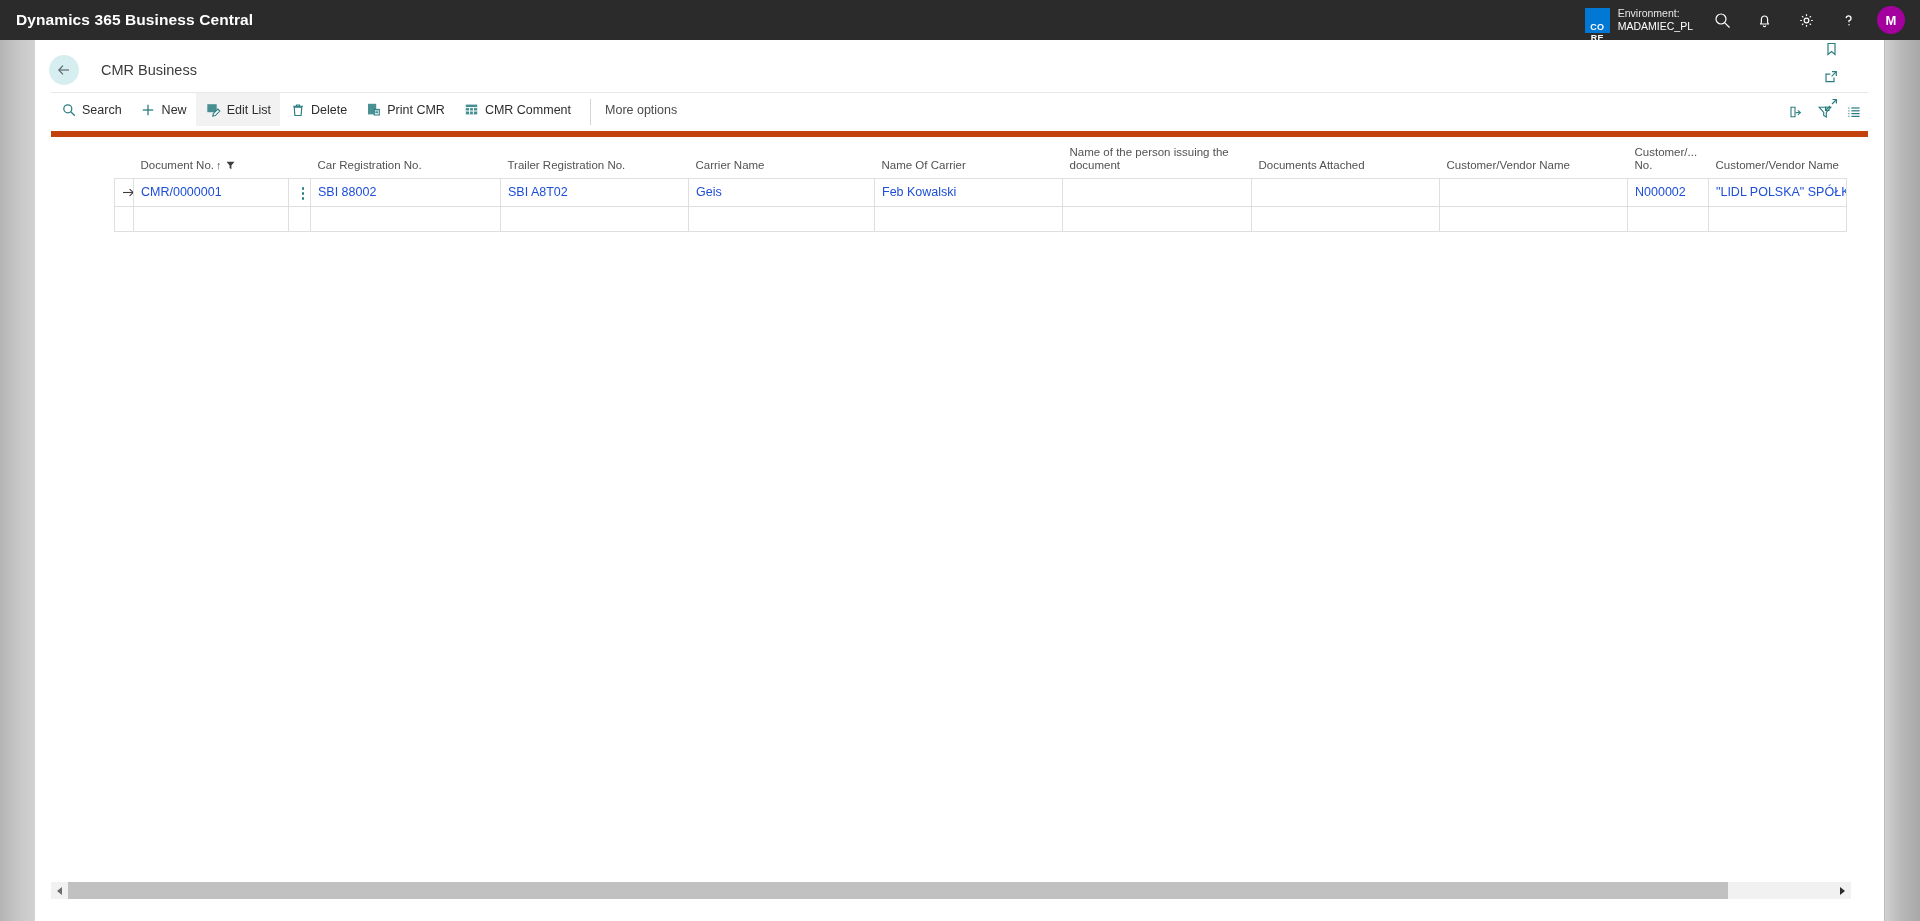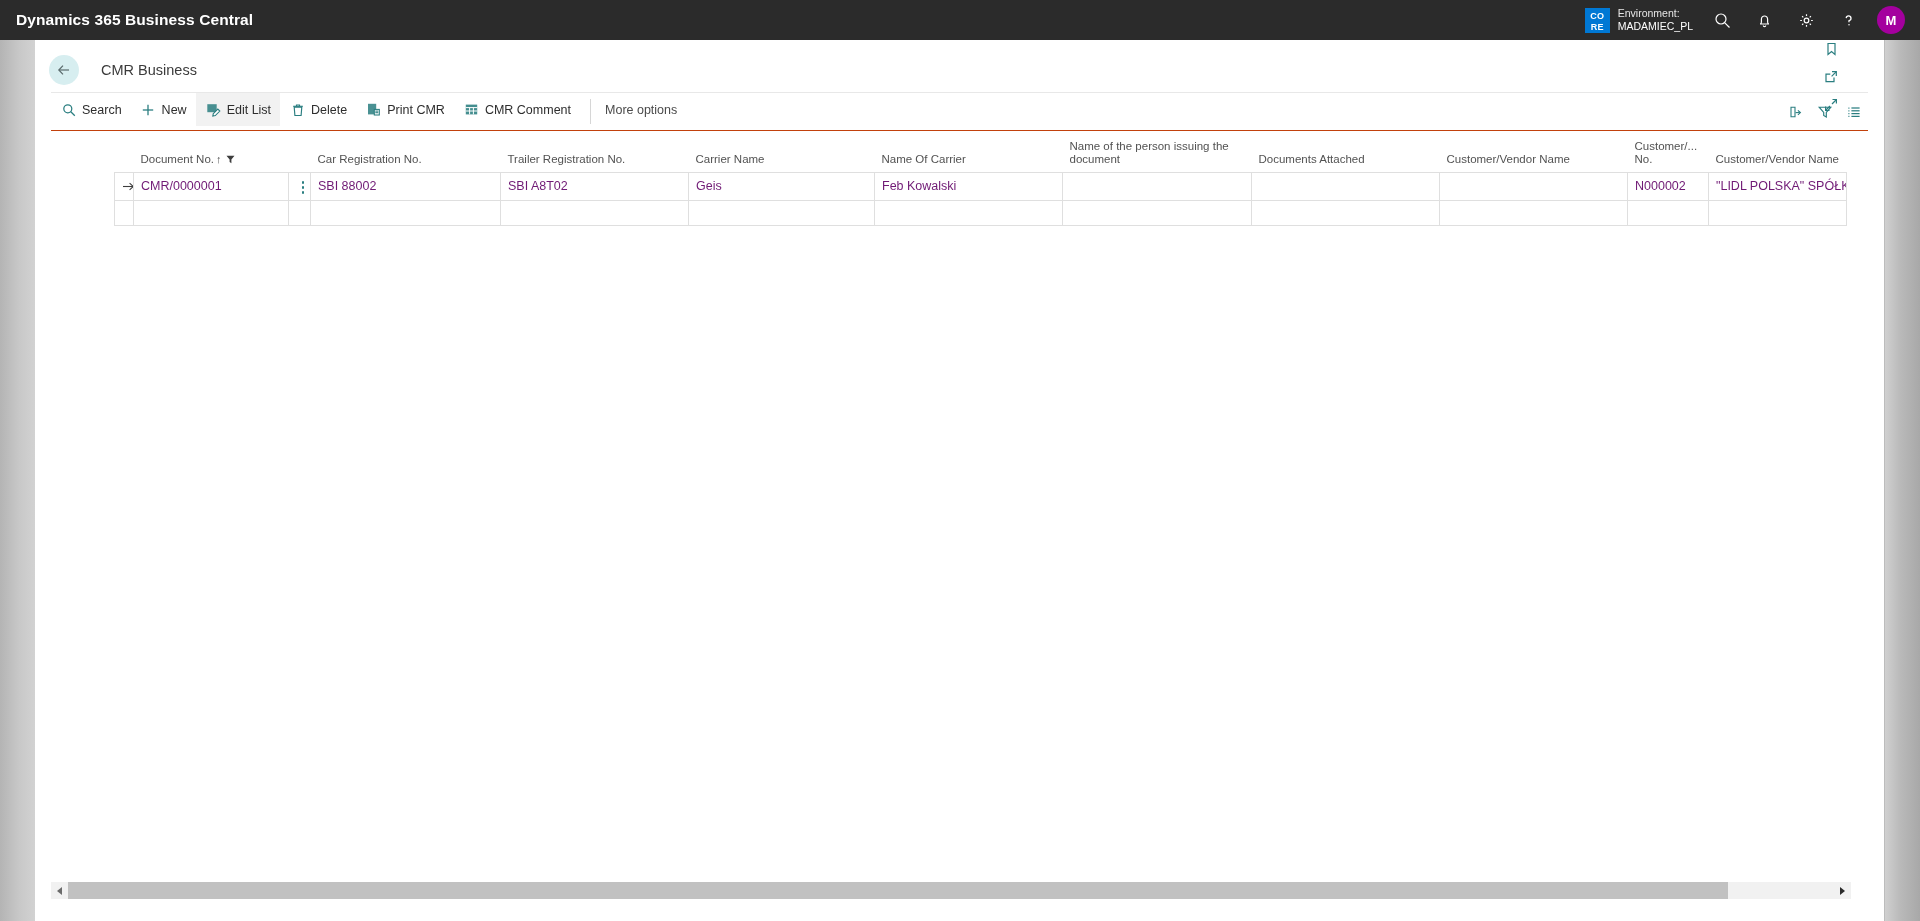--- a/index.html
+++ b/index.html
@@ -53,21 +53,21 @@
     margin-right: 8px;
   }
   .env-logo {
     width: 25px; height: 25px;
     background: #0078d4;
     color: #ffffff;
     font-size: 9px;
     font-weight: bold;
     line-height: 11px;
     text-align: center;
-    padding-top: 3px;
+    padding-top: 14px;
     letter-spacing: 0.3px;
   }
   .env-text {
     margin-left: 8px;
     color: #ffffff;
     font-size: 10.5px;
     line-height: 13px;
     white-space: nowrap;
   }
   .env-text .env-label { color: #e6e6e6; }
@@ -152,22 +152,22 @@
     margin-left: 12px;
     color: #2a7e80;
   }
   .title-icon svg { display: block; }
 
   
   .cmdbar-wrap {
     position: relative;
     margin: 0 16px;
     border-top: 1px solid #e8e8e8;
-    border-bottom: 1px solid #c2410c;
-    height: 39px;
+    border-bottom: 6px solid #c2410c;
+    height: 45px;
     display: flex;
     align-items: stretch;
   }
   .cmdbtn {
     display: flex;
     align-items: center;
     height: 33px;
     padding: 0 9px;
     font-size: 12.5px;
     color: #2d2d2d;
@@ -225,21 +225,21 @@
     color: #525252;
     text-align: left;
     vertical-align: bottom;
     padding: 0 0 6px 7px;
     height: 41px;
     line-height: 13px;
     border: none;
   }
   table.grid td {
     font-size: 12.5px;
-    color: #701a75;
+    color: #1d4ed8;
     height: 25px;
     padding: 0 0 0 7px;
     border: 1px solid #dfdfdf;
     background: #ffffff;
     overflow: hidden;
     white-space: nowrap;
     vertical-align: middle;
   }
   td.rowind {
     width: 19px;

